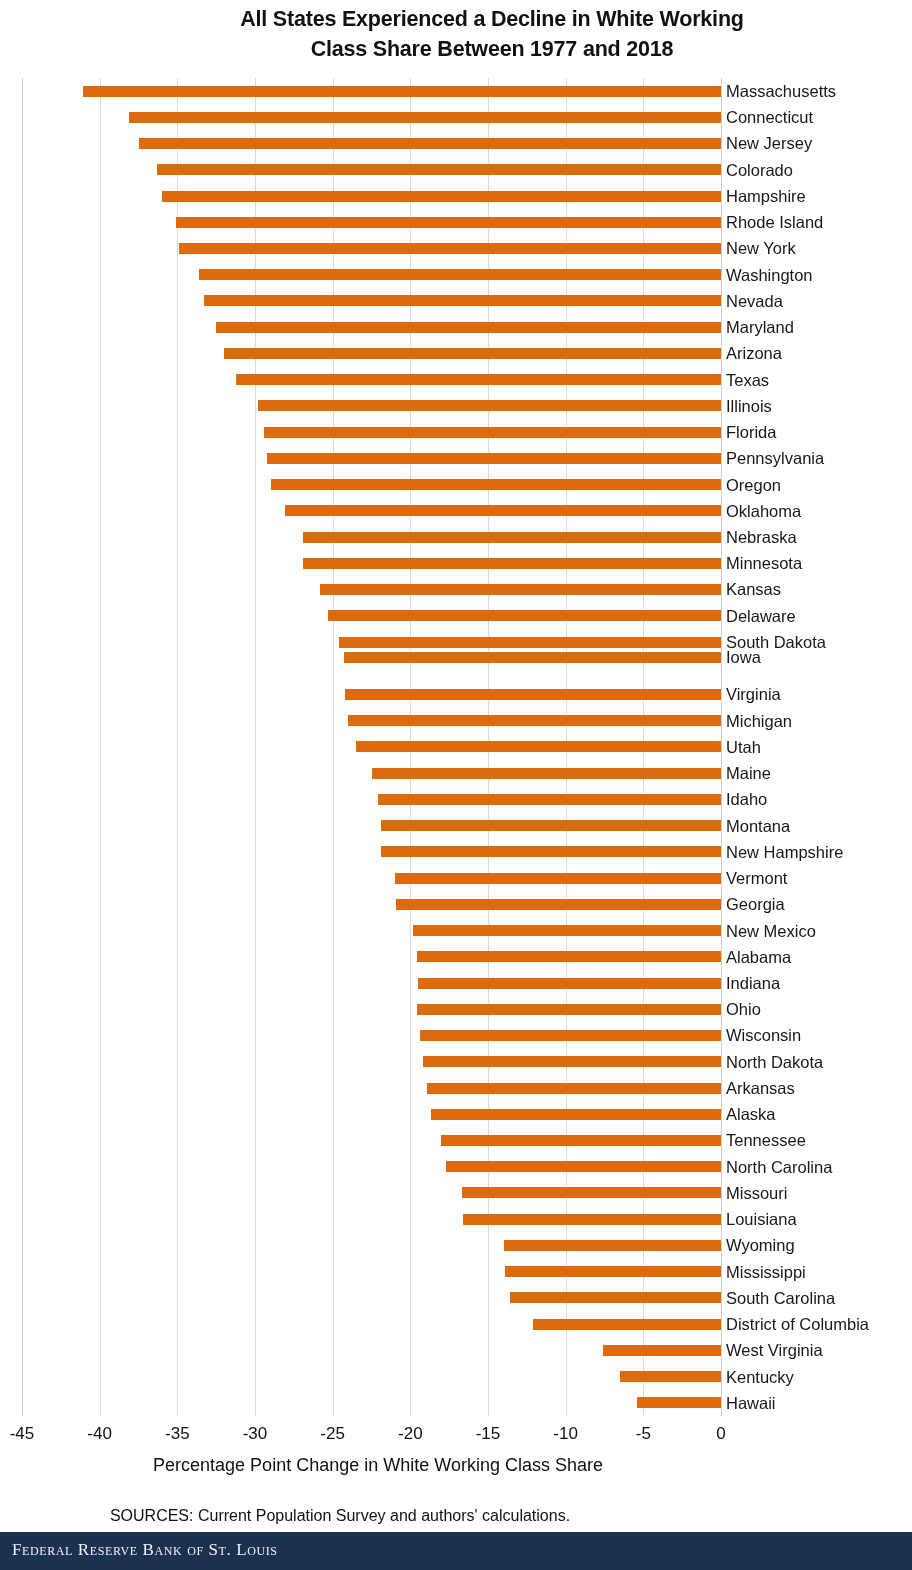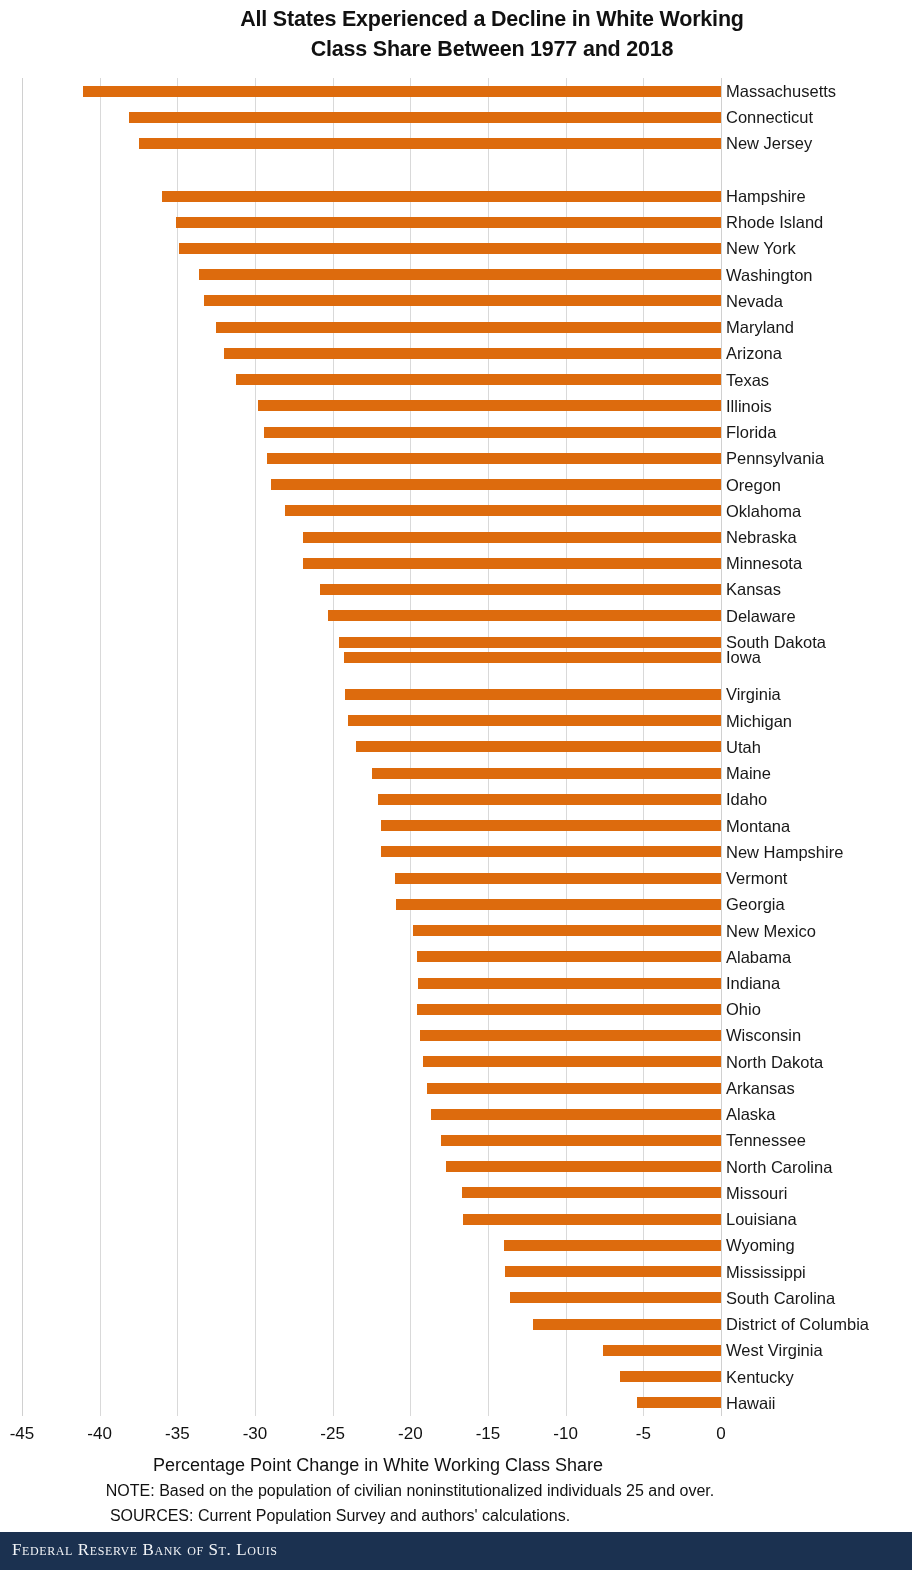--- a/index.html
+++ b/index.html
@@ -129,20 +129,24 @@
           <div class="rowlabel">Massachusetts</div>
         </div>
         <div class="row" style="top: 26.235px;">
           <div class="bar" title="Connecticut: -38.1" style="left: 107.18px; width: 591.82px; background: rgb(221, 107, 13);"></div>
           <div class="rowlabel">Connecticut</div>
         </div>
         <div class="row" style="top: 52.47px;">
           <div class="bar" title="New Jersey: -37.5" style="left: 116.5px; width: 582.5px; background: rgb(221, 107, 13);"></div>
           <div class="rowlabel">New Jersey</div>
         </div>
+        <div class="row" style="top: 78.705px;">
+          <div class="bar" title="Colorado: -36.3" style="left: 135.14px; width: 563.86px; background: rgb(221, 107, 13);"></div>
+          <div class="rowlabel">Colorado</div>
+        </div>
         <div class="row" style="top: 104.94px;">
           <div class="bar" title="California: -36" style="left: 139.8px; width: 559.2px; background: rgb(221, 107, 13);"></div>
           <div class="rowlabel">Hampshire</div>
         </div>
         <div class="row" style="top: 131.175px;">
           <div class="bar" title="Rhode Island: -35.1" style="left: 153.78px; width: 545.22px; background: rgb(221, 107, 13);"></div>
           <div class="rowlabel">Rhode Island</div>
         </div>
         <div class="row" style="top: 157.41px;">
           <div class="bar" title="New York: -34.9" style="left: 156.887px; width: 542.113px; background: rgb(221, 107, 13);"></div>
@@ -334,20 +338,19 @@
       <div class="xtick" style="left: 255px;">-30</div>
       <div class="xtick" style="left: 332.667px;">-25</div>
       <div class="xtick" style="left: 410.333px;">-20</div>
       <div class="xtick" style="left: 488px;">-15</div>
       <div class="xtick" style="left: 565.667px;">-10</div>
       <div class="xtick" style="left: 643.333px;">-5</div>
       <div class="xtick" style="left: 721px;">0</div>
     </div>
 
   <div class="axis-title">Percentage Point Change in White Working Class Share</div>
-  <div class="note">NOTE: Based on the population of civilian noninstitutionalized individuals 25 and over.</div>
   <div class="sources">SOURCES: Current Population Survey and authors' calculations.</div>
 
   <div class="footer">
     <div class="footer-text">Federal Reserve Bank of St. Louis</div>
   </div>
 
 </div>
 
 </body></html>

